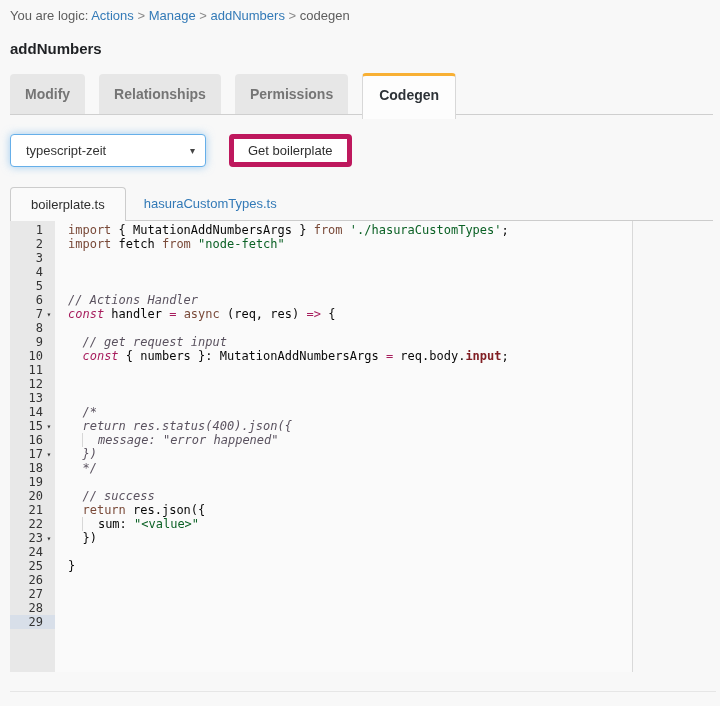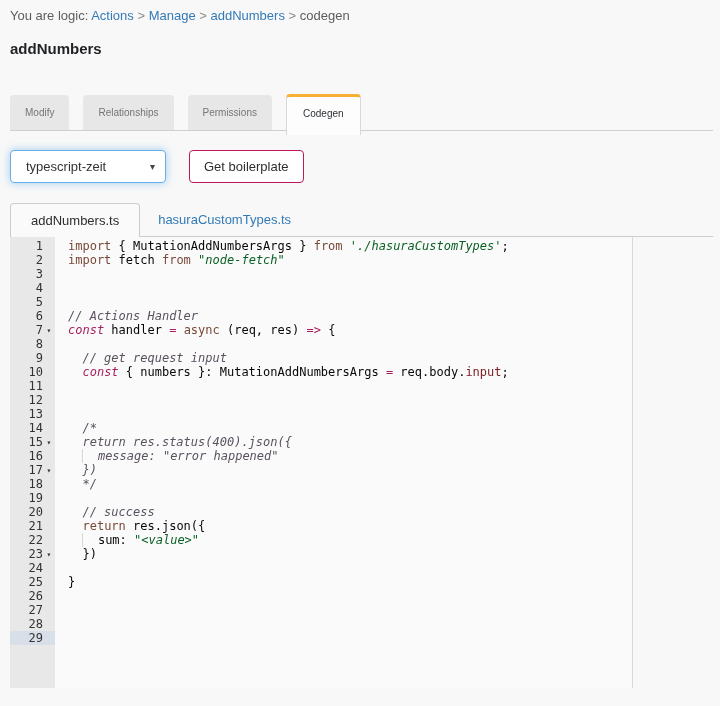--- a/index.html
+++ b/index.html
@@ -18,42 +18,42 @@
   .bc-current { color: #5d5d5d; }
 
   
   .page-title { font-size: 15px; font-weight: 700; color: #1f2124; margin-top: 16px; }
 
   
   .tabs { margin-top: 16px; display: flex; align-items: flex-end; gap: 14px;
           border-bottom: 1px solid #cfcfcf; padding-bottom: 0; }
   .tab {
     background: var(--tab-inactive-bg); color: var(--tab-inactive-text);
-    font-size: 10px; font-weight: 400; padding: 12px 15px 12px 15px;
-    border-radius: 4px 4px 0 0; cursor: pointer; margin-bottom: 0; margin-top: 21px;
+    font-size: 14px; font-weight: 700; padding: 12px 15px 12px 15px;
+    border-radius: 4px 4px 0 0; cursor: pointer; margin-bottom: 0;
   }
   .tab.active {
     background: #fdfdfd; color: var(--tab-active-text);
     border: 1px solid #d8d8d8; border-bottom: none;
     border-top: 3px solid var(--accent-orange);
     padding: 11px 16px 16px 16px; margin-bottom: -5px;
   }
 
   
   .toolbar { margin-top: 19px; display: flex; align-items: center; gap: 23px; }
   .select {
-    width: 156px; height: 33px; background: #fff;
+    width: 196px; height: 33px; background: #fff;
     border: 1px solid var(--focus-blue); border-radius: 4px;
     box-shadow: 0 0 8px rgba(102,175,233,0.6);
     display: flex; align-items: center; justify-content: space-between;
     padding: 0 10px 0 15px; font-size: 13px; color: #333; cursor: pointer;
   }
   .select .caret { font-size: 10px; color: #444; }
   .btn {
-    height: 33px; padding: 0 14px; background: #fff; border: 1px solid #be185d;
+    height: 33px; padding: 0 14px; background: #fff; border: 5px solid #be185d;
     border-radius: 4px; font-size: 13px; color: #2e2e2e; cursor: pointer;
     font-family: "Liberation Sans", sans-serif;
   }
 
   
   .file-tabs { margin-top: 20px; display: flex; align-items: flex-end;
                border-bottom: 1px solid #ccc; }
   .file-tab { font-size: 13px; padding: 9px 18px; cursor: pointer; color: var(--link); }
   .file-tab.active {
     background: var(--editor-bg); color: #2e2e2e;
@@ -76,23 +76,23 @@
   .gutter-cell.active { background: var(--gutter-active); }
   .code { flex: 1; padding-top: 2px; overflow: hidden; }
   .code-line { height: 14px; white-space: pre; color: var(--code-plain);
                padding-left: 13px; cursor: text; }
   .code-line.active { background: var(--active-line); }
 
   .tk-pl  { color: var(--code-plain); }
   .tk-kw  { color: var(--code-keyword); }
   .tk-st  { color: var(--code-storage); font-style: italic; }
   .tk-op  { color: var(--code-operator); }
-  .tk-str { color: var(--code-string); font-style: italic; }
+  .tk-str { color: var(--code-string); }
   .tk-cmt { color: var(--code-comment); font-style: italic; }
-  .tk-red { color: var(--code-red); }
+  .tk-red { color: var(--code-red); font-weight: bold; }
   .tk-gd  { display: inline-block; width: 0; border-left: 1px solid #d7d7d7; height: 14px; vertical-align: top; }
   .cursor { display: inline-block; width: 0; border-left: 2px solid #000;
             height: 12px; vertical-align: -2px; }
 
   .bottom-rule { border: none; border-top: 1px solid #e6e6e6; margin-top: 19px; width: 706px; }
 </style>
 </head>
 <body>
 
 <div class="page">
@@ -110,21 +110,21 @@
 
   <div class="toolbar">
     <div class="select">
       <span>typescript-zeit</span>
       <span class="caret">▾</span>
     </div>
     <button class="btn">Get boilerplate</button>
   </div>
 
   <div class="file-tabs">
-      <div class="file-tab active">addNumbers.ts</div>
+      <div class="file-tab active">boilerplate.ts</div>
       <div class="file-tab">hasuraCustomTypes.ts</div>
     </div>
 
   <div class="editor">
     <div class="gutter">
         <div class="gutter-cell">
           <span class="num">1</span>
           <span class="fold-slot"></span>
         </div>
         <div class="gutter-cell">

